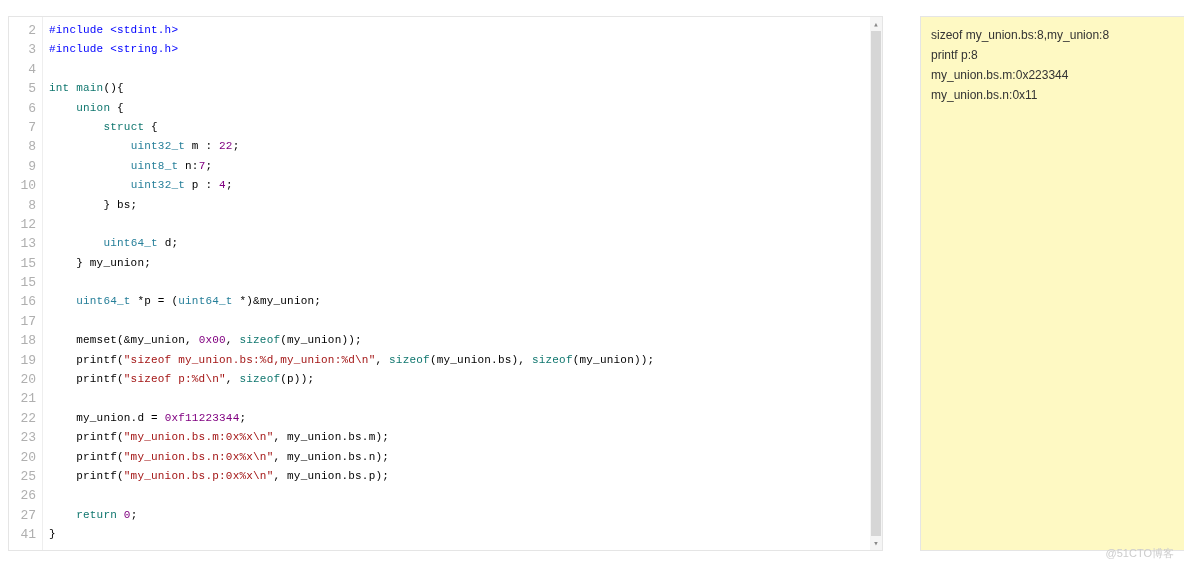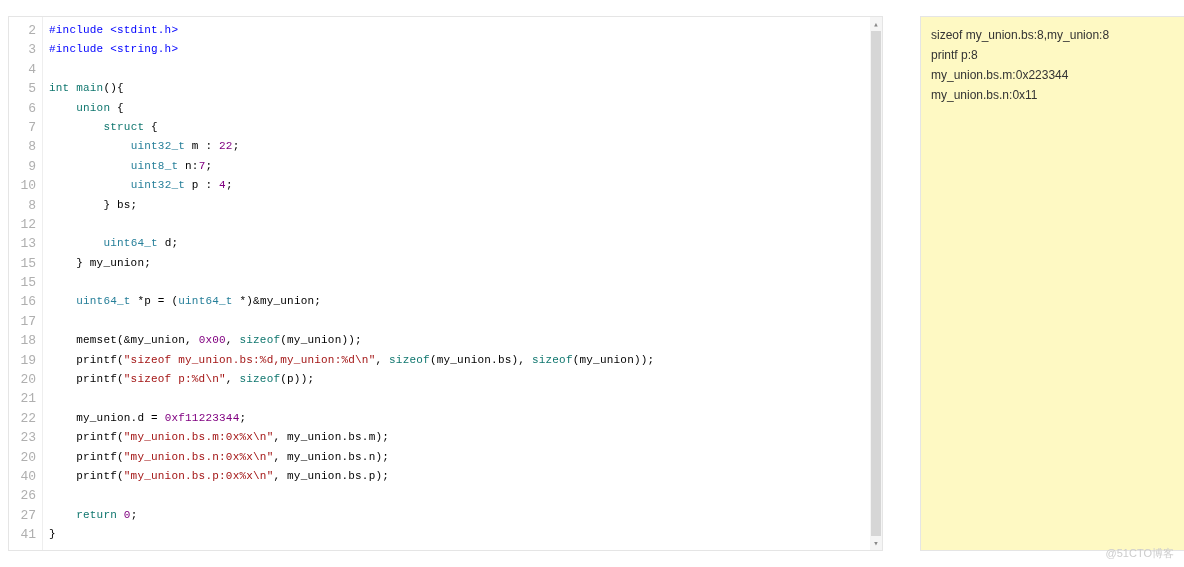--- a/index.html
+++ b/index.html
@@ -138,21 +138,21 @@
         <div>15</div>
         <div>16</div>
         <div>17</div>
         <div>18</div>
         <div>19</div>
         <div>20</div>
         <div>21</div>
         <div>22</div>
         <div>23</div>
         <div>20</div>
-        <div>40</div>
+        <div>25</div>
         <div>26</div>
         <div>27</div>
         <div>41</div>
       </div>
     <div class="code-body">
       <div class="code-lines" id="code-lines"><div class="ln"><span class="pre">#include &lt;stdint.h&gt;</span></div><div class="ln"><span class="pre">#include &lt;string.h&gt;</span></div><div class="ln"><span></span></div><div class="ln"><span class="kw">int</span><span> </span><span class="id">main</span><span class="op">(){</span></div><div class="ln"><span>    </span><span class="kw">union</span><span class="op"> {</span></div><div class="ln"><span>        </span><span class="kw">struct</span><span class="op"> {</span></div><div class="ln"><span>            </span><span class="type">uint32_t</span><span> m : </span><span class="num">22</span><span class="op">;</span></div><div class="ln"><span>            </span><span class="type">uint8_t</span><span> n:</span><span class="num">7</span><span class="op">;</span></div><div class="ln"><span>            </span><span class="type">uint32_t</span><span> p : </span><span class="num">4</span><span class="op">;</span></div><div class="ln"><span class="op">        } bs;</span></div><div class="ln"><span></span></div><div class="ln"><span>        </span><span class="type">uint64_t</span><span class="op"> d;</span></div><div class="ln"><span class="op">    } my_union;</span></div><div class="ln"><span></span></div><div class="ln"><span>    </span><span class="type">uint64_t</span><span> *p = (</span><span class="type">uint64_t</span><span> *)&amp;my_union;</span></div><div class="ln"><span></span></div><div class="ln"><span>    memset(&amp;my_union, </span><span class="num">0x00</span><span>, </span><span class="kw">sizeof</span><span>(my_union));</span></div><div class="ln"><span>    printf(</span><span class="str">"sizeof my_union.bs:%d,my_union:%d\n"</span><span>, </span><span class="kw">sizeof</span><span>(my_union.bs), </span><span class="kw">sizeof</span><span>(my_union));</span></div><div class="ln"><span>    printf(</span><span class="str">"sizeof p:%d\n"</span><span>, </span><span class="kw">sizeof</span><span>(p));</span></div><div class="ln"><span></span></div><div class="ln"><span>    my_union.d = </span><span class="num">0xf11223344</span><span class="op">;</span></div><div class="ln"><span>    printf(</span><span class="str">"my_union.bs.m:0x%x\n"</span><span>, my_union.bs.m);</span></div><div class="ln"><span>    printf(</span><span class="str">"my_union.bs.n:0x%x\n"</span><span>, my_union.bs.n);</span></div><div class="ln"><span>    printf(</span><span class="str">"my_union.bs.p:0x%x\n"</span><span>, my_union.bs.p);</span></div><div class="ln"><span></span></div><div class="ln"><span>    </span><span class="kw">return</span><span> </span><span class="num">0</span><span class="op">;</span></div><div class="ln"><span class="op">}</span></div></div>
       <div class="scrollbar-track">
         <div class="scroll-arrow">▴</div>
         <div class="scroll-thumb"></div>
         <div class="scroll-arrow" style="position:absolute;bottom:0;">▾</div>

